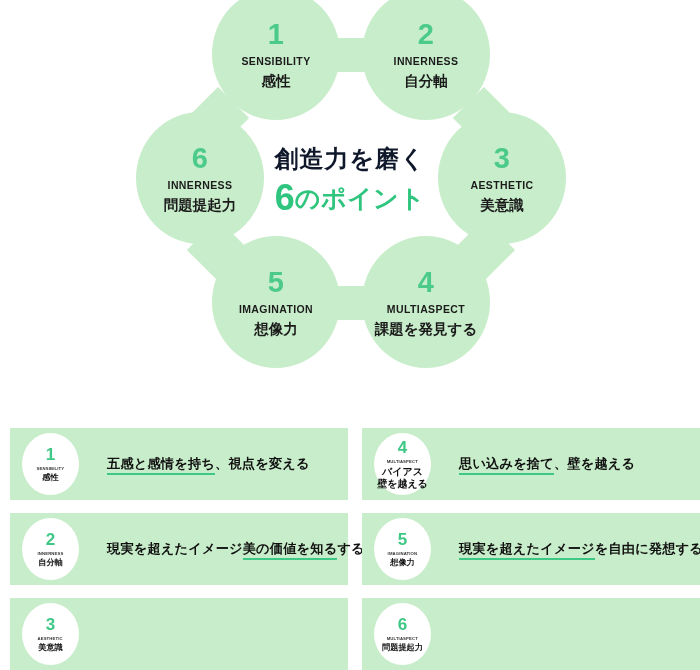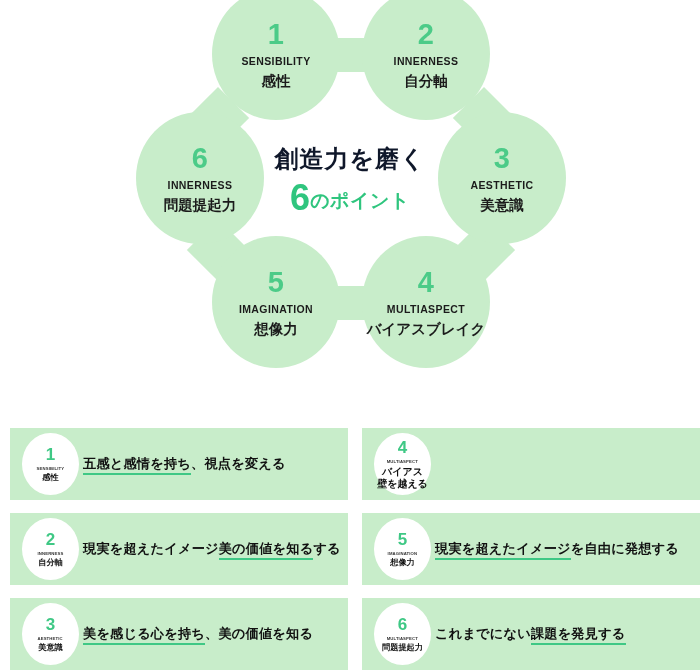--- a/index.html
+++ b/index.html
@@ -107,21 +107,21 @@
     line-height: 1;
     white-space: nowrap;
     color: #2fc57e;
   }
   #center-label .cl2 .big6 {
     font-size: 36px;
     font-weight: 700;
     vertical-align: -3px;
   }
   #center-label .cl2 .rest {
-    font-size: 19px;
+    font-size: 25px;
     font-weight: 700;
     letter-spacing: 0.5px;
   }
 
   
   #points-grid {
     position: absolute;
     left: 10px;
     top: 428px;
     width: 680px;
@@ -176,21 +176,21 @@
     line-height: 1.15;
     margin-top: 2px;
     text-align: center;
     white-space: nowrap;
   }
   .badge .bjp.two-line {
     font-size: 10px;
   }
 
   .point-text {
-    margin-left: 4px;
+    margin-left: 28px;
     font-size: 13.2px;
     font-weight: 700;
     color: #111111;
     line-height: 1.4;
     letter-spacing: 0.2px;
     white-space: nowrap;
   }
   .point-text .hl {
     border-bottom: 2px solid #3fc885;
     padding-bottom: 2px;
@@ -222,21 +222,21 @@
 
   <div class="petal" id="petal-3">
     <div class="pnum">3</div>
     <div class="peng">AESTHETIC</div>
     <div class="pjp">美意識</div>
   </div>
 
   <div class="petal" id="petal-4">
     <div class="pnum">4</div>
     <div class="peng">MULTIASPECT</div>
-    <div class="pjp">バイアスブレイク</div>
+    <div class="pjp">課題を発見する</div>
   </div>
 
   <div class="petal" id="petal-5">
     <div class="pnum">5</div>
     <div class="peng">IMAGINATION</div>
     <div class="pjp">想像力</div>
   </div>
 
   <div class="petal" id="petal-6">
     <div class="pnum">6</div>
@@ -261,20 +261,21 @@
     </div>
     <div class="point-text"><span class="hl">五感と感情を持ち</span><span>、視点を変える</span></div>
   </div>
 
   <div class="point-card">
     <div class="badge">
       <div class="bnum">4</div>
       <div class="beng">MULTIASPECT</div>
       <div class="bjp two-line"><span>バイアス</span><br><span>壁を越える</span></div>
     </div>
+    <div class="point-text"><span class="hl">思い込みを捨て</span><span>、壁を越える</span></div>
   </div>
 
   <div class="point-card">
     <div class="badge">
       <div class="bnum">2</div>
       <div class="beng">INNERNESS</div>
       <div class="bjp">自分軸</div>
     </div>
     <div class="point-text"><span>現実を超えたイメージ</span><span class="hl">美の価値を知る</span><span>する</span></div>
   </div>
@@ -287,25 +288,23 @@
     </div>
     <div class="point-text"><span class="hl">現実を超えたイメージ</span><span>を自由に発想する</span></div>
   </div>
 
   <div class="point-card">
     <div class="badge">
       <div class="bnum">3</div>
       <div class="beng">AESTHETIC</div>
       <div class="bjp">美意識</div>
     </div>
-    <div class="point-text"><span class="hl">美を感じる心を持ち</span><span>、美の価値を知る</span></div>
   </div>
 
   <div class="point-card">
     <div class="badge">
       <div class="bnum">6</div>
       <div class="beng">MULTIASPECT</div>
       <div class="bjp">問題提起力</div>
     </div>
-    <div class="point-text"><span>これまでにない</span><span class="hl">課題を発見する</span><span></span></div>
   </div>
 
 </div>
 
 </body></html>

